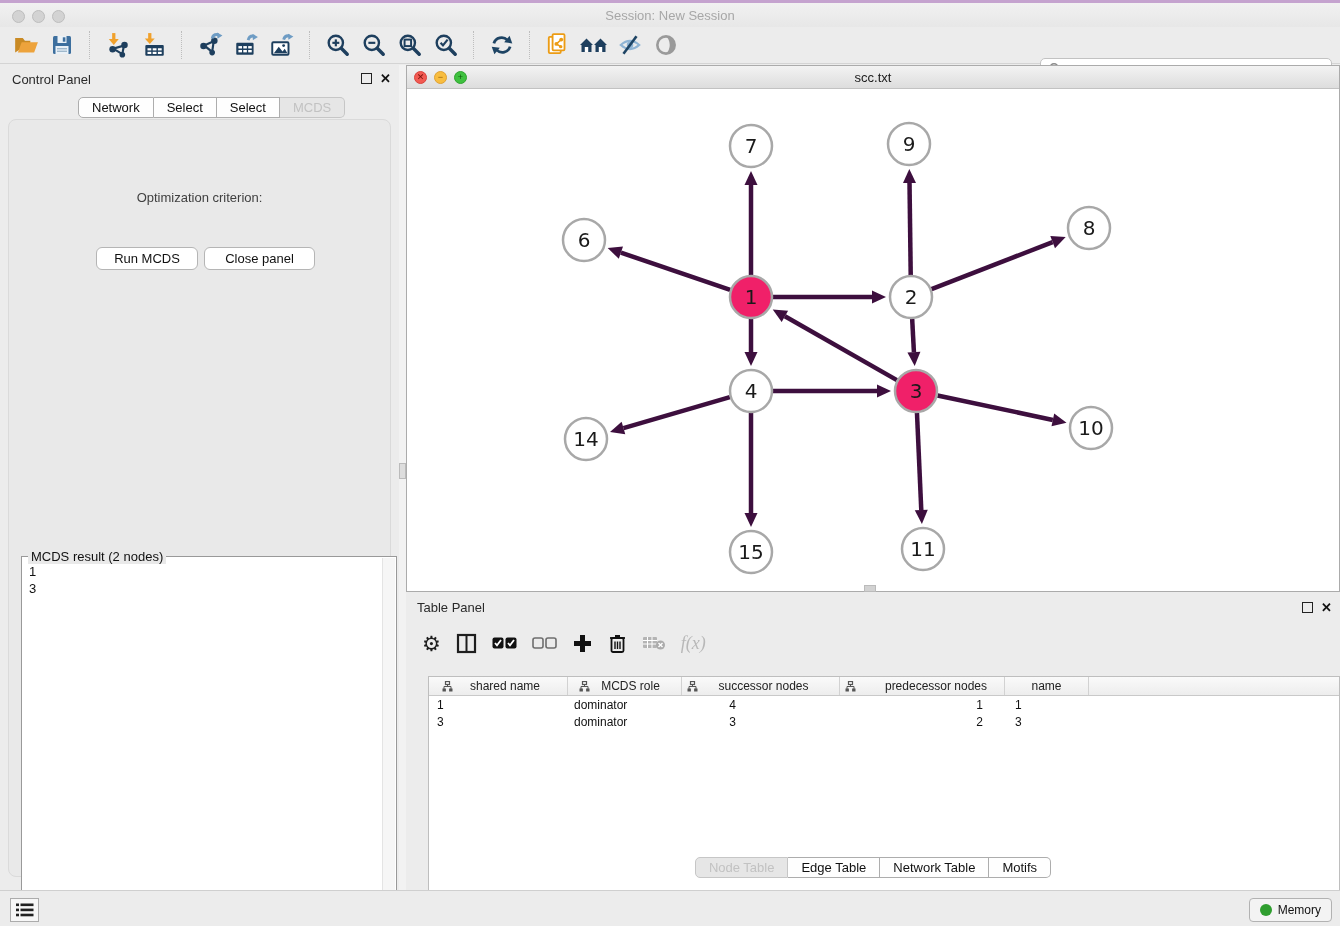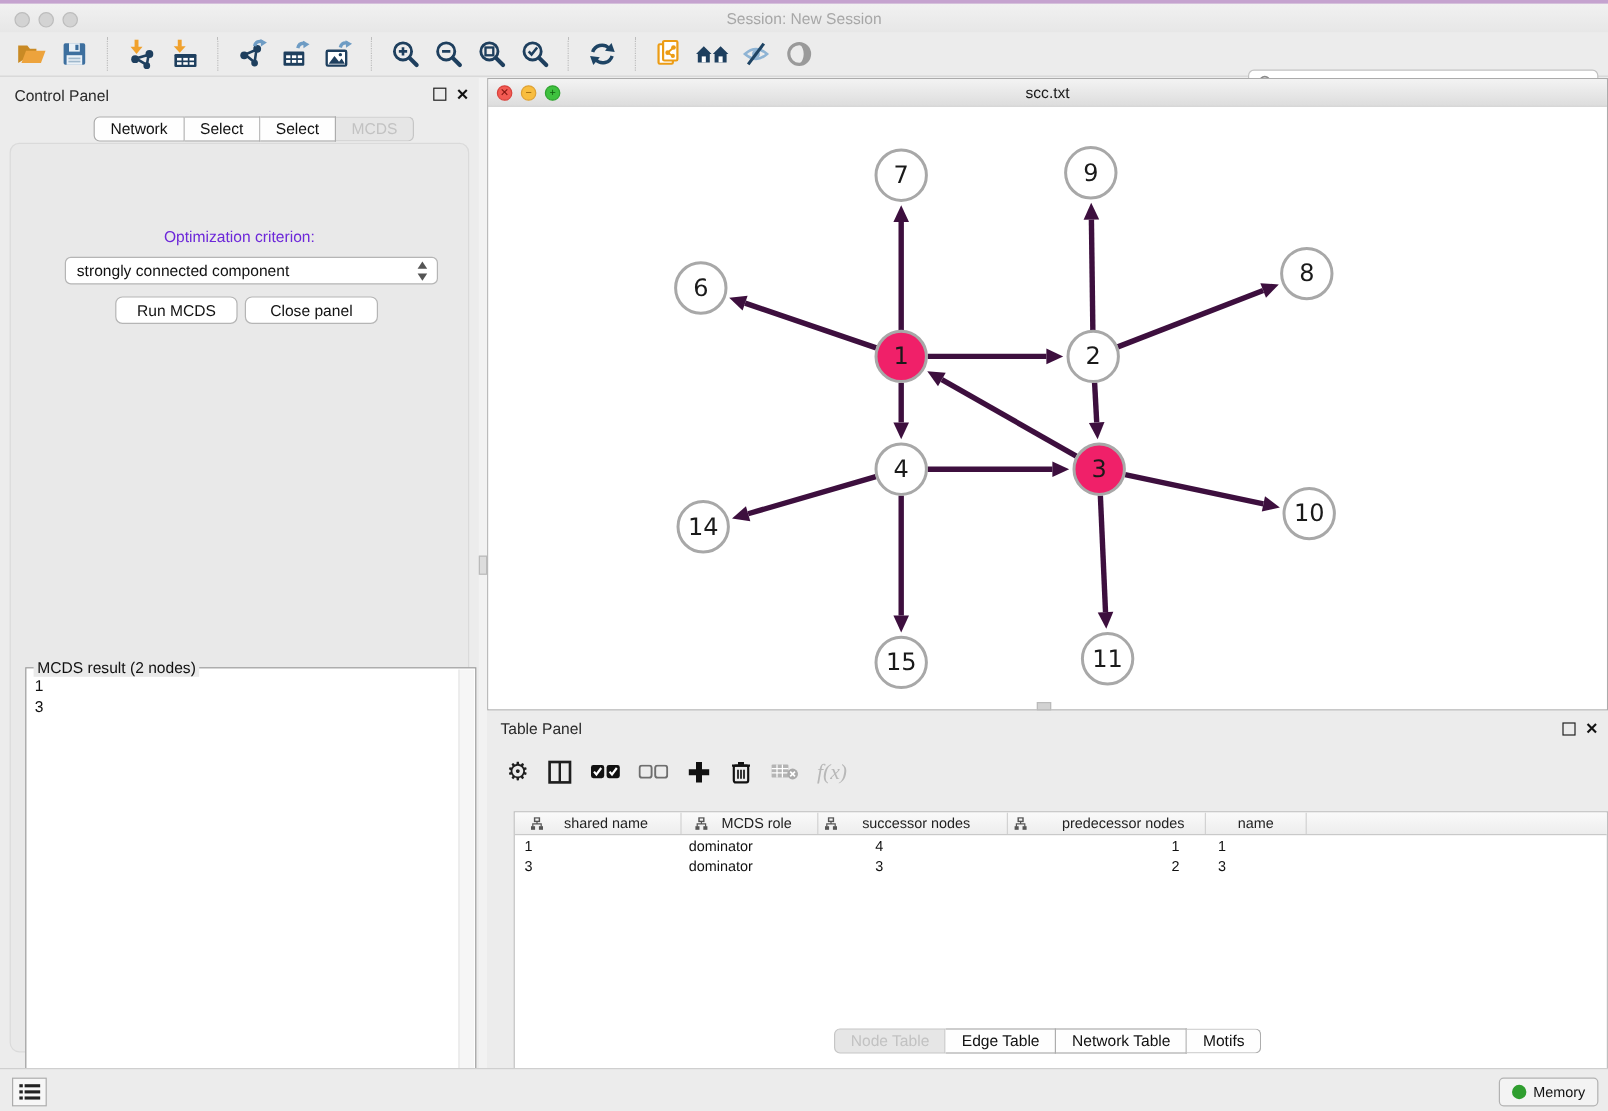--- a/index.html
+++ b/index.html
@@ -32,21 +32,21 @@
   .float-ic{width:9px;height:9px;border:1.6px solid #222;display:inline-block;}
   .close-ic{font-size:13px;font-weight:bold;color:#111;line-height:1;}
   .cp-tabs{position:absolute;left:78px;top:32px;display:flex;}
   .tab{height:19px;line-height:19px;padding:0 13px;font-size:13px;background:#FEFEFE;
     border:1px solid #ADADAD;border-left:none;color:#111;}
   .tab:first-child{border-left:1px solid #ADADAD;border-radius:5px 0 0 5px;}
   .tab:last-child{border-radius:0 5px 5px 0;}
   .tab.selected{background:#E6E6E6;color:#C2C2C2;border-color:#C6C6C6;}
   .cp-inner{position:absolute;left:8px;top:54px;width:383px;height:758px;
     background:#E9E9E9;border:1px solid #DADADA;border-radius:8px;box-sizing:border-box;}
-  .opt-label{position:absolute;left:0;top:70px;width:100%;text-align:center;font-size:13px;color:#6d28d9;}
+  .opt-label{position:absolute;left:0;top:70px;width:100%;text-align:center;font-size:13px;color:#404040;}
   .criterion{position:absolute;left:45px;top:94px;width:311px;height:23px;background:#FFF;
     border:1px solid #B5B5B5;border-radius:5px;box-sizing:border-box;display:flex;align-items:center;
     font-size:13px;padding-left:9px;color:#111;}
   .stepper{position:absolute;right:6px;top:3px;width:11px;height:16px;}
   .stepper .up{position:absolute;top:0;left:1px;width:0;height:0;
     border-left:4.5px solid transparent;border-right:4.5px solid transparent;border-bottom:6px solid #555;}
   .stepper .dn{position:absolute;bottom:0;left:1px;width:0;height:0;
     border-left:4.5px solid transparent;border-right:4.5px solid transparent;border-top:6px solid #555;}
   .cp-btn{position:absolute;top:127px;height:23px;background:#FFF;border:1px solid #B5B5B5;
     border-radius:6px;font-size:13px;color:#111;display:flex;align-items:center;justify-content:center;
@@ -303,27 +303,20 @@
     <span class="close-ic">✕</span>
   </div>
   <div class="cp-tabs">
     <span class="tab">Network</span>
     <span class="tab">Select</span>
     <span class="tab">Select</span>
     <span class="tab selected">MCDS</span>
   </div>
   <div class="cp-inner">
     <div class="opt-label">Optimization criterion:</div>
-    <div class="criterion">
-      <span>strongly connected component</span>
-      <span class="stepper">
-          <span class="up"></span>
-          <span class="dn"></span>
-        </span>
-    </div>
     <button class="cp-btn run-btn">Run MCDS</button>
     <button class="cp-btn closep-btn">Close panel</button>
     <div class="result-box">
       <span class="result-legend">MCDS result (2 nodes)</span>
       <div class="result-lines">
         <div>1</div>
         <div>3</div>
       </div>
       <div class="result-scroll"></div>
     </div>

